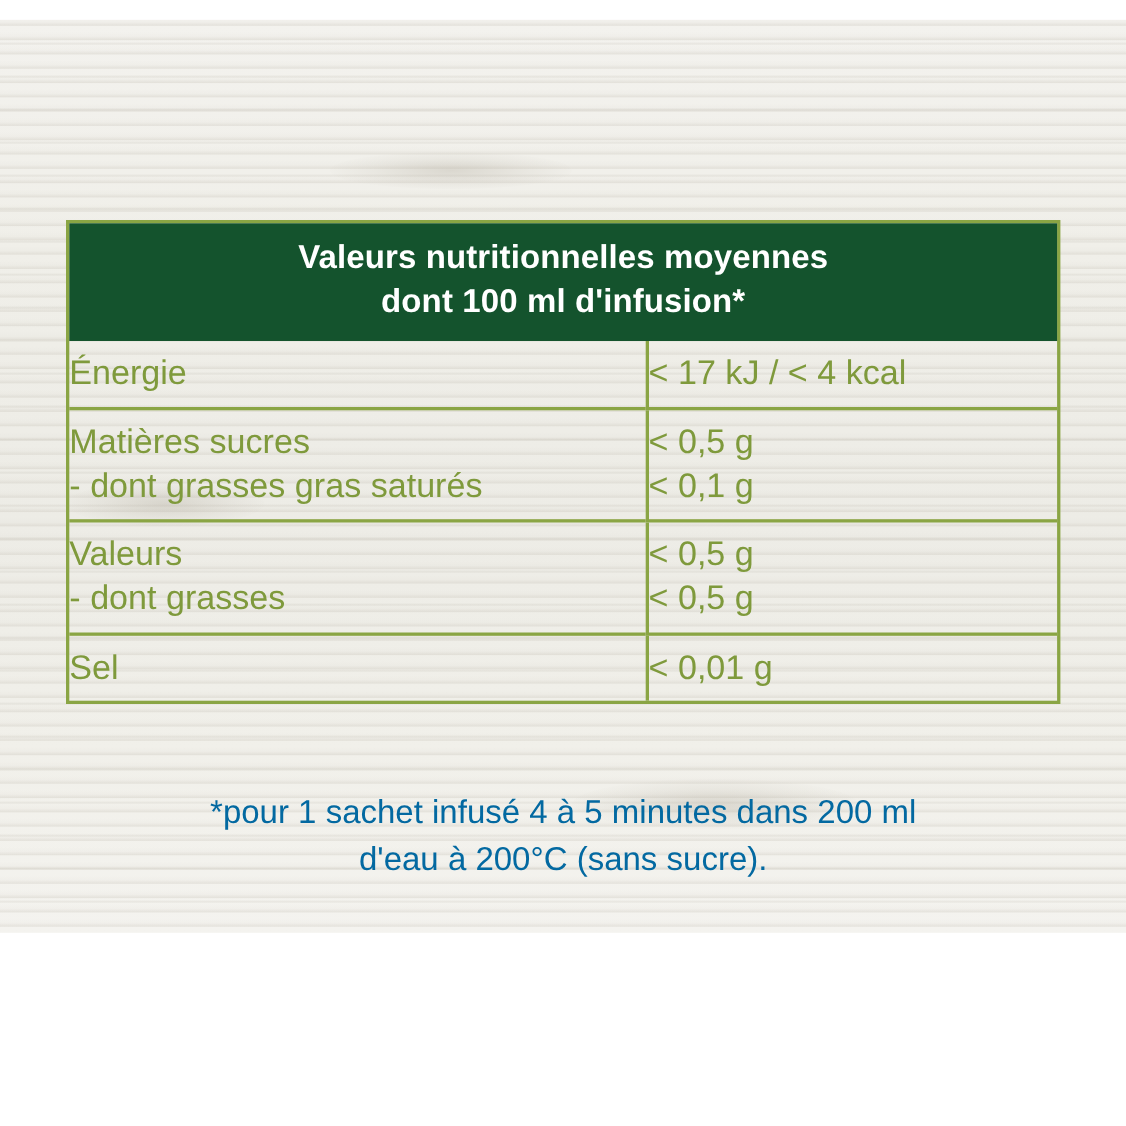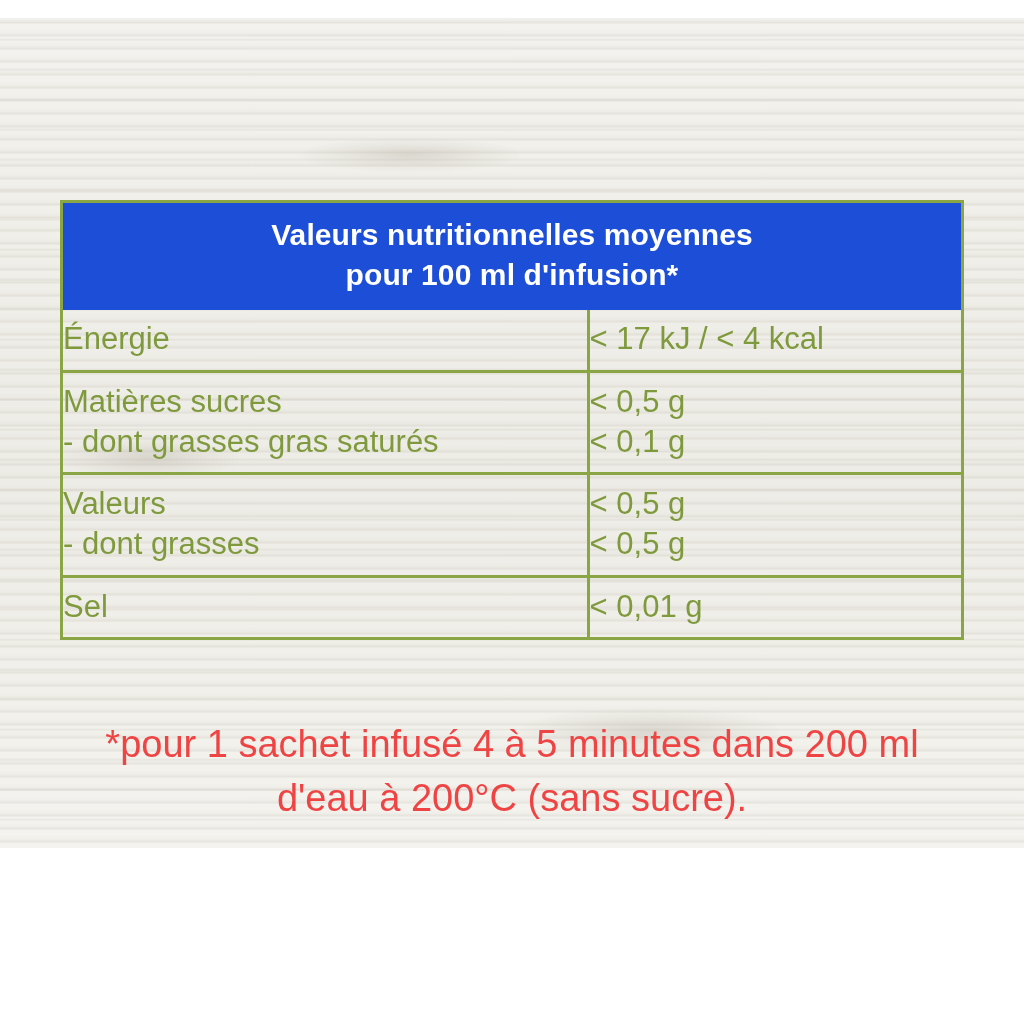--- a/index.html
+++ b/index.html
@@ -62,21 +62,21 @@
     position: absolute;
     left: 60px;
     top: 200px;
     width: 904px;
     border: 3px solid #8aa544;
     box-sizing: border-box;
     background: transparent;
   }
 
   #nutrition-header {
-    background: #1d4ed8;
+    background: #14532d;
     color: #ffffff;
     text-align: center;
     padding: 12px 20px 16px 20px;
     font-size: 30px;
     line-height: 1.32;
     font-weight: 600;
     letter-spacing: 0.1px;
   }
   #nutrition-header .line { display: block; }
 
@@ -112,43 +112,43 @@
   }
   .sub { display: block; }
 
   
   #footnote {
     position: absolute;
     left: 60px;
     top: 718px;
     width: 904px;
     text-align: center;
-    color: #ef4444;
-    font-size: 38px;
+    color: #0369a1;
+    font-size: 30px;
     line-height: 1.42;
     font-weight: 500;
   }
   #footnote .line { display: block; }
 </style>
 </head>
 <body>
 
 <div id="page">
 
   <div id="wood">
     <div class="knot1"></div>
     <div class="knot2"></div>
     <div class="knot3"></div>
   </div>
 
   <div id="nutrition-card">
 
     <div id="nutrition-header">
       <span class="line">Valeurs nutritionnelles moyennes</span>
-      <span class="line">pour 100 ml d'infusion*</span>
+      <span class="line">dont 100 ml d'infusion*</span>
     </div>
 
     <table class="nutrition">
       <tbody>
         <tr class="row">
           <td class="label">
             <span>Énergie</span>
           </td>
           <td class="value">
             <span>&lt; 17 kJ / &lt; 4 kcal</span>

